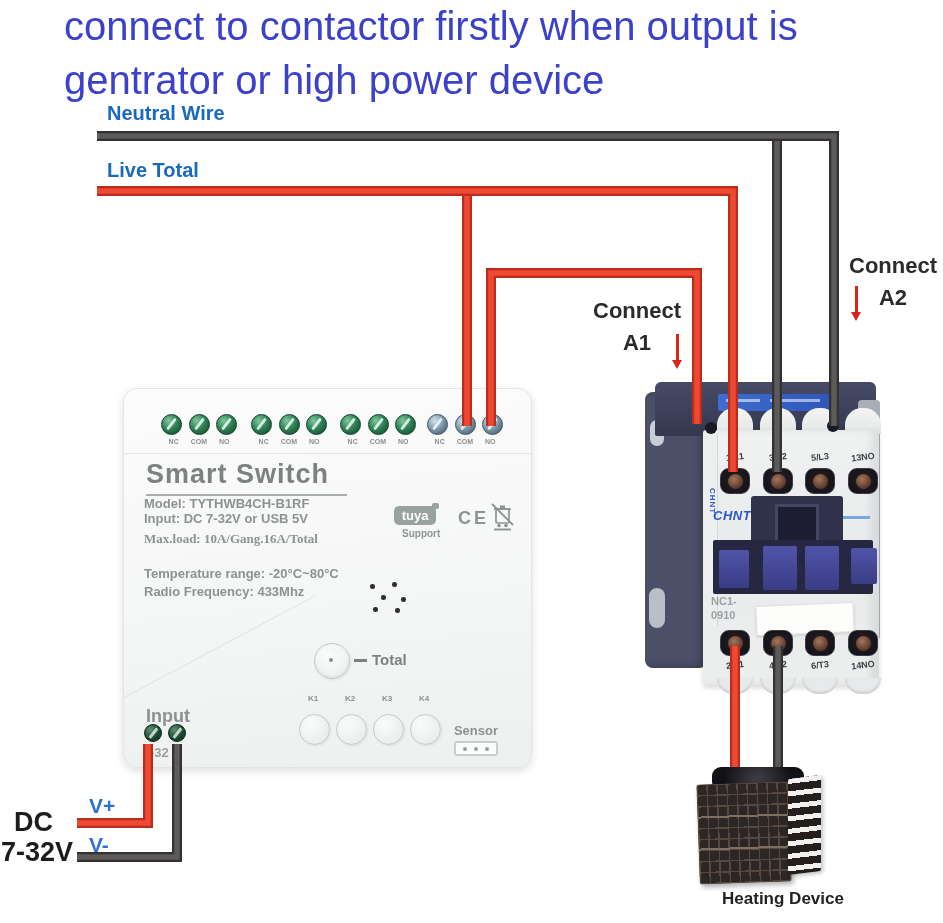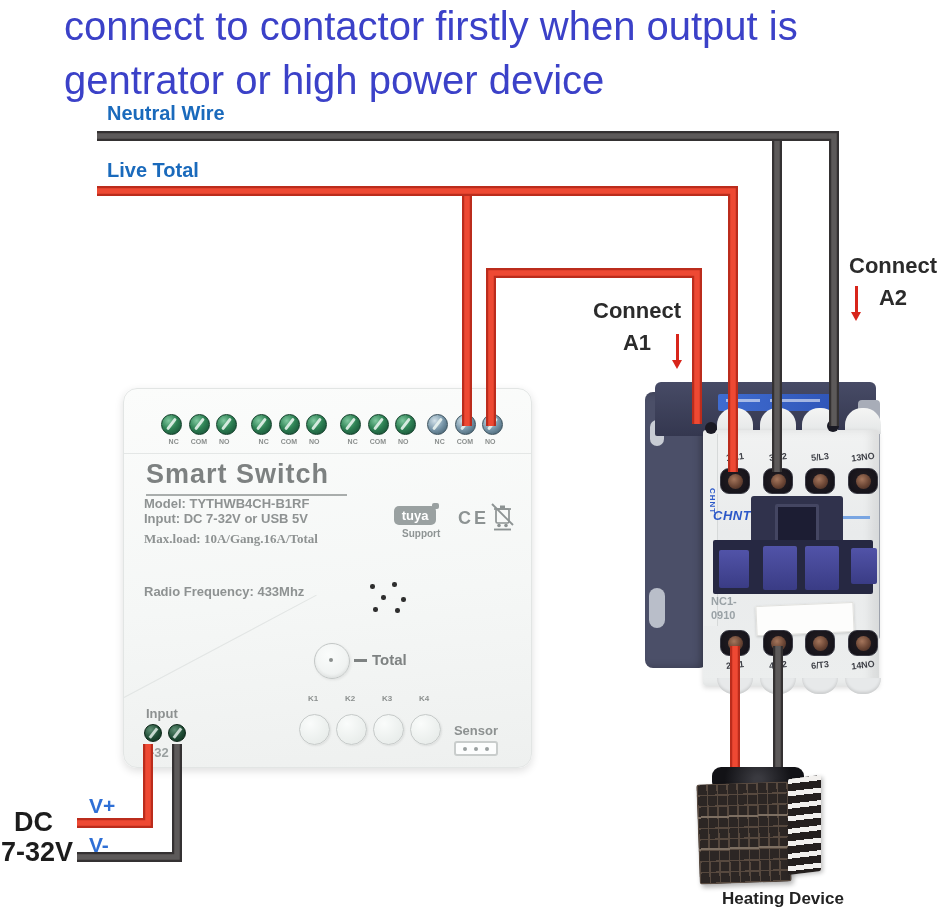--- a/index.html
+++ b/index.html
@@ -55,21 +55,21 @@
   .reset-dash{position:absolute;left:230px;top:270px;width:13px;height:2.5px;background:#7e8282;}
   .reset-text{position:absolute;left:248px;top:262px;font-size:15px;font-weight:600;color:#7e8282;}
   .k-btn{position:absolute;top:325px;width:29px;height:29px;border-radius:50%;
       background:radial-gradient(circle at 35% 30%,#fafcfb,#eaeeec 70%,#e2e6e4);
       border:1px solid #c6cac9;box-shadow:1px 1px 2px rgba(0,0,0,.08);}
   .k-label{position:absolute;top:305px;width:29px;text-align:center;font-size:8px;font-weight:700;color:#8b8f8e;}
   .sensor-label{position:absolute;left:328px;top:334px;width:48px;text-align:center;font-size:13px;font-weight:700;color:#8d9191;}
   .sensor-conn{position:absolute;left:330px;top:352px;width:44px;height:15px;background:#fcfdfd;
       border:2px solid #c9cdcc;border-radius:3px;display:flex;align-items:center;justify-content:space-evenly;box-sizing:border-box;}
   .sensor-conn i{width:4px;height:4px;border-radius:50%;background:#9aa0a0;}
-  .input-label{position:absolute;left:22px;top:317px;font-size:13px;font-weight:600;color:#8d9191;}
+  .input-label{position:absolute;left:22px;top:317px;font-size:18px;font-weight:600;color:#8d9191;}
   .input-screw{position:absolute;top:335px;width:18px;height:18px;border-radius:50%;
       background:radial-gradient(circle at 35% 30%,#5e8f74,#1d4a33 55%,#0e2c1c);border:1px solid #0a2416;box-sizing:border-box;}
   .input-screw::after{content:'';position:absolute;left:7px;top:2px;width:2.5px;height:12px;
       background:rgba(235,245,240,.8);transform:rotate(38deg);}
   .case-frag{position:absolute;left:26px;top:356px;font-size:13px;font-weight:600;color:#9aa0a0;}
 
   
   #contactor{position:absolute;left:643px;top:378px;width:240px;height:322px;}
   .c-bracket{position:absolute;left:2px;top:14px;width:62px;height:276px;background:#4b4f68;border-radius:8px;
       box-shadow:inset -6px 0 8px rgba(0,0,0,.25);}
@@ -185,20 +185,21 @@
         <span>NC</span>
         <span>COM</span>
         <span>NO</span>
       </div>
     </div>
 
     <div class="sw-title">Smart Switch</div>
     <div class="sw-spec" style="top:107px;">Model:  TYTHWB4CH-B1RF</div>
     <div class="sw-spec" style="top:122px;">Input:  DC 7-32V or USB 5V</div>
     <div class="sw-spec" style="top:142px;font-family:Liberation Serif, serif;">Max.load:  10A/Gang.16A/Total</div>
+    <div class="sw-spec" style="top:177px;">Temperature range: -20°C~80°C</div>
     <div class="sw-spec" style="top:194.5px;">Radio Frequency:  433Mhz</div>
 
     <div class="tuya-box">tuya</div>
     <div class="tuya-caption">Support</div>
     <div class="ce-mark">CE</div>
     <div class="weee">
       <svg width="25" height="30" viewBox="0 0 25 30">
         <rect x="6" y="8" width="13" height="14" rx="1.5" fill="none" stroke="#8d9393" stroke-width="1.7"></rect>
         <line x1="4" y1="8" x2="21" y2="8" stroke="#8d9393" stroke-width="1.7"></line>
         <rect x="10" y="4.5" width="5" height="3" fill="#8d9393"></rect>

